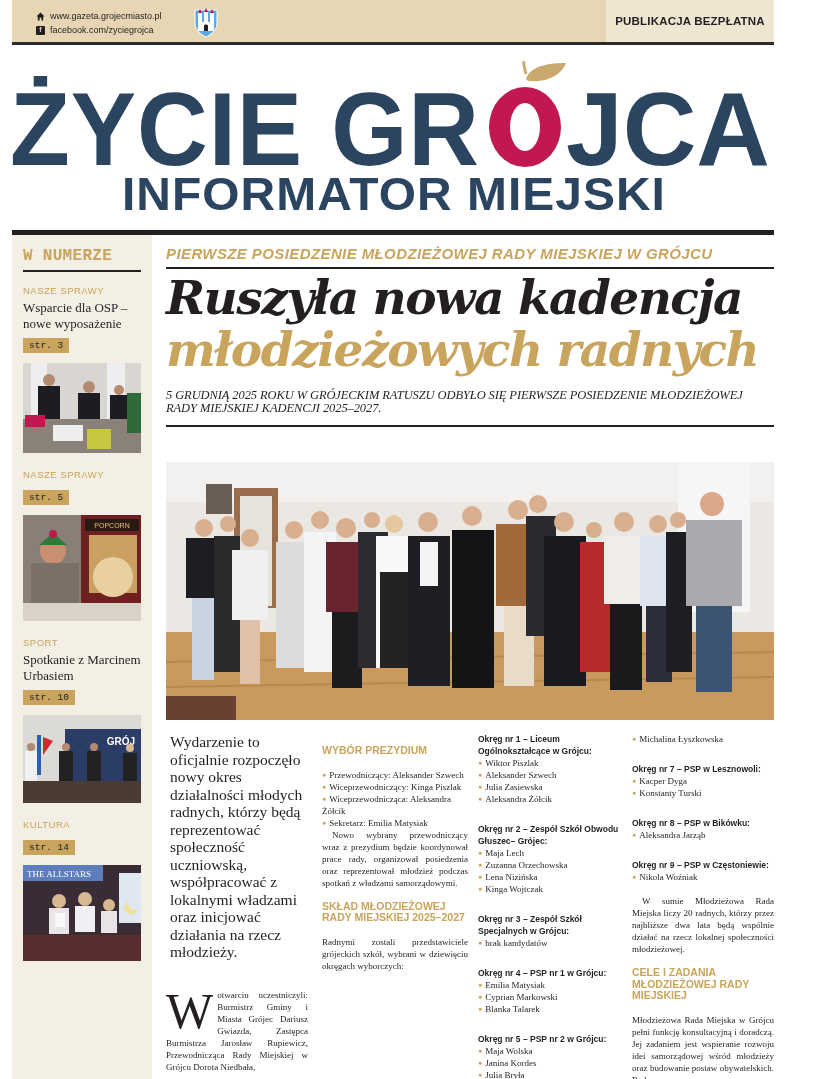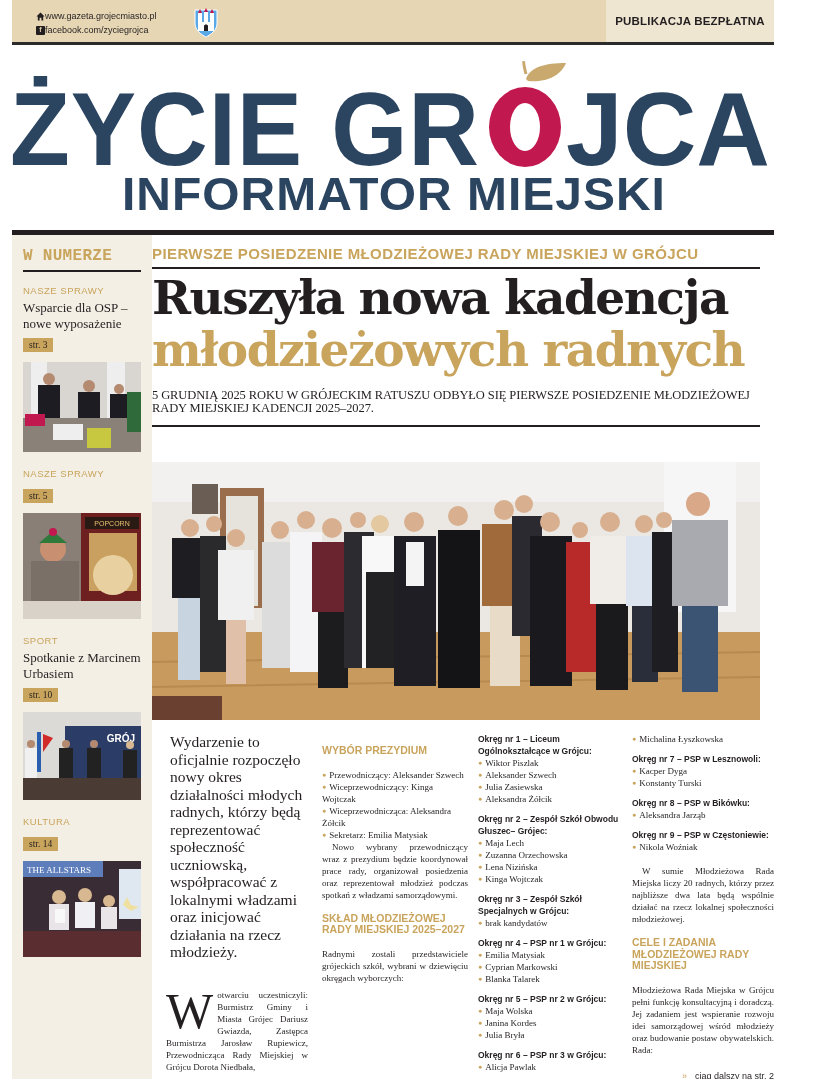--- a/index.html
+++ b/index.html
@@ -6,46 +6,46 @@
   html, body { width: 819px; height: 1079px; background: #ffffff; overflow: hidden; }
   body { position: relative; font-family: "DejaVu Serif", serif; color: #231f20; }
 
   
   .topbar { position: absolute; left: 12px; top: 0; width: 762px; height: 42px; background: #e6d6b4; }
   .topbar-right { position: absolute; right: 0; top: 0; width: 168px; height: 42px; background: #efe6d2;
     display: flex; align-items: center; justify-content: center;
     font-family: "Liberation Sans", sans-serif; font-weight: bold; font-size: 11.5px; color: #231f20; letter-spacing: 0.2px; }
   .topbar-rule { position: absolute; left: 12px; top: 42px; width: 762px; height: 3px; background: #2b2b2b; }
   .contact { position: absolute; left: 24px; top: 9px; font-family: "Liberation Sans", sans-serif; font-size: 9px; color: #231f20; line-height: 14px; }
-  .contact-row { display: flex; align-items: center; }
+  .contact-row { display: flex; align-items: center; gap: 5px; }
   .contact .ico { width: 9px; height: 9px; display: inline-flex; align-items: center; justify-content: center; font-size: 9px; }
   .fb-ico { background: #231f20; color: #e6d6b4; font-weight: bold; font-size: 7px !important; border-radius: 1px; }
   .crest { position: absolute; left: 182px; top: 6px; width: 24px; height: 32px; }
   .issue { position: absolute; left: 248px; top: 14px; font-family: "Liberation Serif", serif; font-size: 12.5px; color: #231f20; letter-spacing: 0.1px; }
 
   
   .masthead { position: absolute; left: 0; top: 52px; width: 819px; height: 180px; }
   .mast-title { position: absolute; left: 10px; top: 9px; width: 760px; height: 108px; }
   .mast-sub { position: absolute; left: 122px; top: 118px; font-family: "Liberation Sans", sans-serif; font-weight: bold;
     font-size: 47px; color: #2b4561; letter-spacing: 1px; transform: scaleX(1.02); transform-origin: left; line-height: 48px; }
   .mast-rule { position: absolute; left: 12px; top: 178px; width: 762px; height: 5px; background: #231f20; }
 
   
   .sidebar { position: absolute; left: 12px; top: 235px; width: 140px; height: 844px; background: #f3efe4; padding: 0 11px; }
   .sb-head { font-family: Liberation Mono, monospace; font-weight: bold; color: #c9a45c; font-size: 16px; margin-top: 12px; letter-spacing: 0.3px; }
   .sb-head-rule { height: 2px; background: #231f20; margin-top: 5px; margin-bottom: 13px; }
   .sb-item { margin-bottom: 12px; }
   .sb-cat { font-family: "Liberation Sans", sans-serif; color: #c9a45c; font-size: 9.5px; letter-spacing: 0.5px; margin-bottom: 4px; }
   .sb-title { font-family: "Liberation Serif", serif; font-size: 13px; line-height: 16px; color: #231f20; }
-  .sb-page { display: inline-block; background: #c9a45c; color: #231f20; font-family: Liberation Serif, serif; font-size: 9.5px;
+  .sb-page { display: inline-block; background: #c9a45c; color: #231f20; font-family: Liberation Mono, monospace; font-size: 9.5px;
     padding: 2px 6px; margin-top: 6px; }
   .sb-photo { width: 118px; margin-top: 10px; position: relative; overflow: hidden; }
 
   
-  .main { position: absolute; left: 152px; top: 235px; width: 608px; }
+  .main { position: absolute; left: 166px; top: 235px; width: 608px; font-style: italic; }
   .kicker { font-family: "Liberation Sans", sans-serif; font-weight: bold; color: #c9a45c; font-size: 15px; letter-spacing: 0.4px;
     margin-top: 10px; white-space: nowrap; }
   .kicker-rule { height: 1.5px; background: #231f20; margin-top: 5px; }
   .headline1, .headline2 { font-family: "DejaVu Serif", serif; font-weight: bold; font-size: 47px; line-height: 54px; letter-spacing: -1.5px; white-space: nowrap; }
   .headline1 { color: #231f20; margin-top: 2px; }
   .headline2 { color: #c9a45c; margin-top: -2px; }
   .lead { font-family: "Liberation Serif", serif; font-size: 12.5px; line-height: 13px; color: #231f20; margin-top: 12px; text-transform: uppercase; letter-spacing: -0.1px; }
   .lead-rule { height: 2px; background: #231f20; margin-top: 10px; }
   .hero { position: absolute; left: 0; top: 227px; width: 608px; height: 258px; overflow: hidden; background: #e8e4de; }
 
@@ -53,21 +53,21 @@
   .col { position: absolute; top: 733px; font-family: "Liberation Serif", serif; font-size: 9px; line-height: 12px; color: #231f20; text-align: justify; }
   .col1 { left: 166px; width: 142px; }
   .col2 { left: 322px; width: 146px; }
   .col3 { left: 478px; width: 142px; }
   .col4 { left: 632px; width: 142px; }
   .intro { font-family: "Liberation Serif", serif; font-size: 15.5px; line-height: 17.5px; text-align: left; margin-left: 4px; }
   .dropcap-par { margin-top: 28px; position: relative; }
   .dropcap { float: left; font-family: "Liberation Serif", serif; font-size: 50px; line-height: 38px; margin: 3px 4px 0 0; }
   .sec-head { font-family: "Liberation Sans", sans-serif; color: #c9a45c; font-size: 10.5px; line-height: 11.5px; margin: 12px 0 12px; text-align: left; text-transform: uppercase; }
   .bul::before { content: "\25CF"; color: #c9a45c; font-size: 7px; margin-right: 3px; vertical-align: 1px; }
-  .dist-head { font-family: "Liberation Sans", sans-serif; font-weight: bold; font-size: 8.5px; line-height: 12px; margin-top: 8px; text-align: left; }
+  .dist-head { font-family: "Liberation Sans", sans-serif; font-weight: bold; font-size: 8.5px; line-height: 12px; margin-top: 18px; text-align: left; }
   .dist-head:first-child { margin-top: 0; }
   .name { text-align: left; }
   .indent { text-indent: 10px; }
   .cont { text-align: right; font-family: "Liberation Sans", sans-serif; font-size: 9px; margin-top: 14px; }
   .cont .arr { color: #c9a45c; margin-right: 8px; }
 </style>
 </head>
 <body>
 
 <div class="topbar">
@@ -307,21 +307,21 @@
 <div class="col col1">
   <p class="intro">Wydarzenie to oficjalnie rozpoczęło nowy okres działalności młodych radnych, którzy będą reprezentować społeczność uczniowską, współpracować z lokalnymi władzami oraz inicjować działania na rzecz młodzieży.</p>
   <p class="dropcap-par">
     <span class="dropcap">W</span><span>otwarciu uczestniczyli: Burmistrz Gminy i Miasta Grójec Dariusz Gwiazda, Zastępca Burmistrza Jarosław Rupiewicz, Przewodnicząca Rady Miejskiej w Grójcu Dorota Niedbała,</span>
   </p>
 </div>
 
 <div class="col col2">
   <h3 class="sec-head">WYBÓR PREZYDIUM</h3>
   <div class="bul name">Przewodniczący: Aleksander Szwech</div>
-  <div class="bul name">Wiceprzewodniczący: Kinga Wojtczak</div>
+  <div class="bul name">Wiceprzewodniczący: Kinga Piszlak</div>
   <div class="bul name">Wiceprzewodnicząca: Aleksandra Żółcik</div>
   <div class="bul name">Sekretarz: Emilia Matysiak</div>
   <p class="indent">Nowo wybrany przewodniczący wraz z prezydium będzie koordynował prace rady, organizował posiedzenia oraz reprezentował młodzież podczas spotkań z władzami samorządowymi.</p>
   <h3 class="sec-head">SKŁAD MŁODZIEŻOWEJ RADY MIEJSKIEJ 2025–2027</h3>
   <p>Radnymi zostali przedstawiciele grójeckich szkół, wybrani w dziewięciu okręgach wyborczych:</p>
 </div>
 
 <div class="col col3">
   <div class="dist-head">Okręg nr 1 – Liceum Ogólnokształcące w Grójcu:</div>
   <div class="bul name">Wiktor Piszlak</div>

